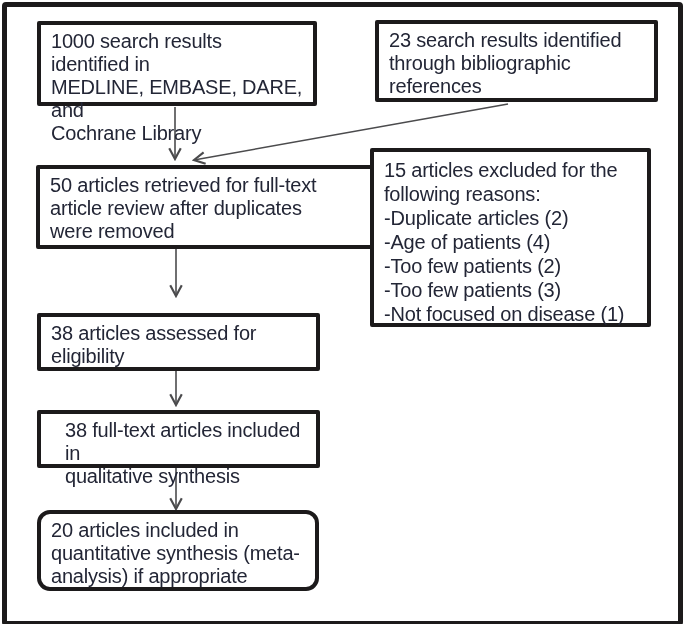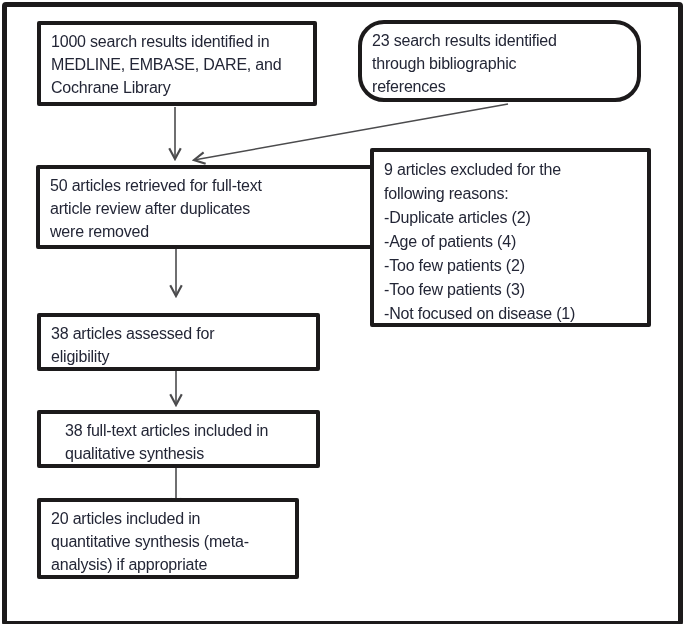--- a/index.html
+++ b/index.html
@@ -24,33 +24,33 @@
     border: 5px solid #1c1a1b;
     border-radius: 4px;
   }
   .box {
     position: absolute;
     box-sizing: border-box;
     border: 4px solid #1c1a1b;
     border-radius: 2px;
     background: #ffffff;
     color: #232636;
-    font-size: 16px;
+    font-size: 20px;
     line-height: 23px;
     padding: 5px 10px 3px 10px;
     white-space: pre-line;
     letter-spacing: -0.2px;
   }
   .b1 { left: 37px;  top: 21px;  width: 280px; height: 85px; }
-  .b2 { left: 358px; top: 20px;  width: 283px; height: 82px; border-radius: 26px; }
+  .b2 { left: 375px; top: 20px;  width: 283px; height: 82px; }
   .b3 { left: 36px;  top: 165px; width: 343px; height: 84px; }
   .b4 { left: 370px; top: 148px; width: 281px; height: 179px; line-height: 24px; padding-top: 6px; }
   .b5 { left: 37px;  top: 313px; width: 283px; height: 58px; }
   .b6 { left: 37px;  top: 410px; width: 283px; height: 58px; padding-left: 24px; }
-  .b7 { left: 37px;  top: 498px; width: 262px; height: 81px; }
+  .b7 { left: 37px;  top: 510px; width: 282px; height: 81px; border-radius: 13px; }
   svg.arrows {
     position: absolute;
     left: 0;
     top: 0;
     pointer-events: none;
   }
 </style>
 </head>
 <body>
 
@@ -77,21 +77,21 @@
 Cochrane Library</div>
 
   <div class="box b2">23 search results identified
 through bibliographic
 references</div>
 
   <div class="box b3">50 articles retrieved for full-text
 article review after duplicates
 were removed</div>
 
-  <div class="box b4">9 articles excluded for the
+  <div class="box b4">15 articles excluded for the
 following reasons:
 -Duplicate articles (2)
 -Age of patients (4)
 -Too few patients (2)
 -Too few patients (3)
 -Not focused on disease (1)</div>
 
   <div class="box b5">38 articles assessed for
 eligibility</div>
 

